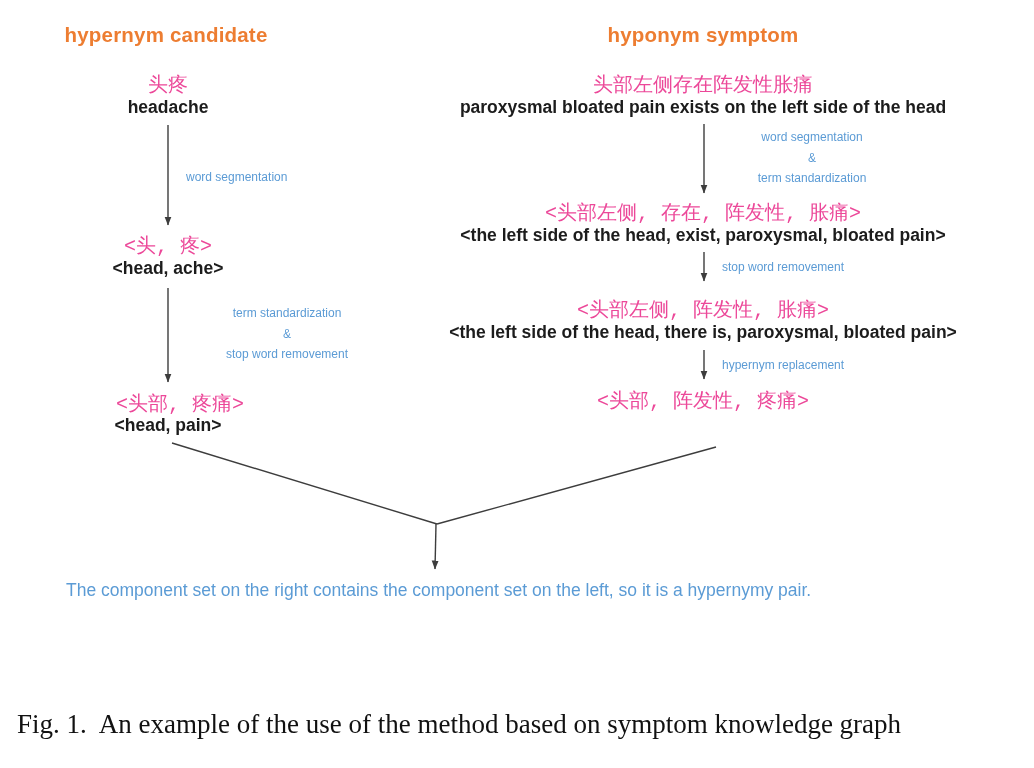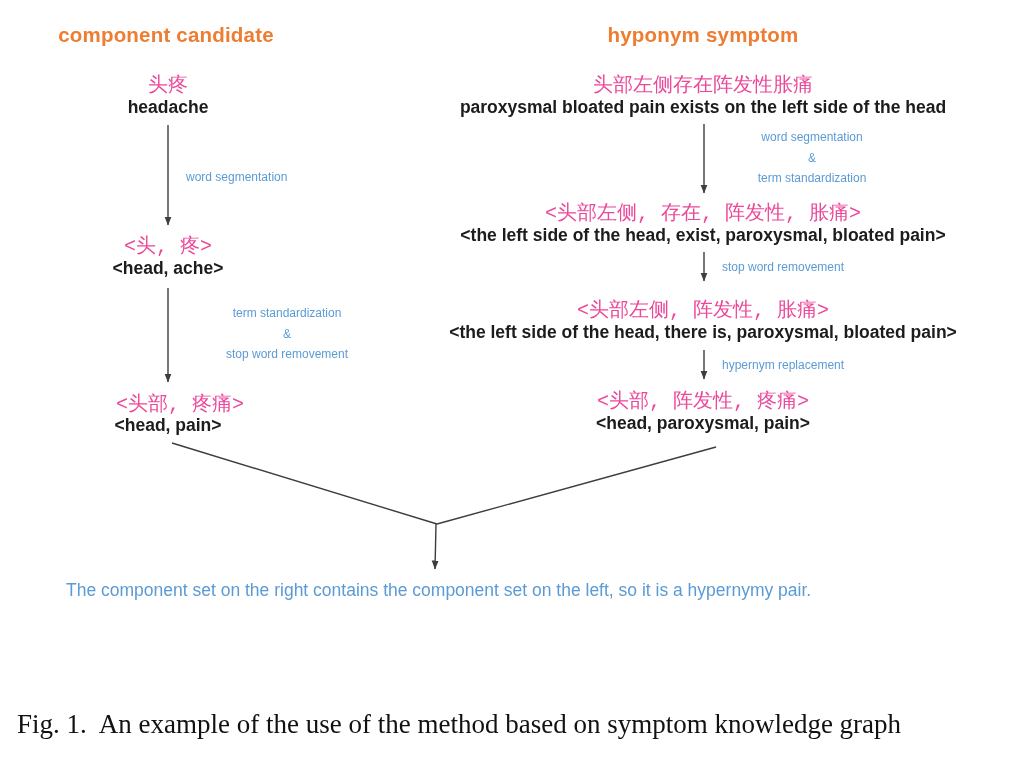--- a/index.html
+++ b/index.html
@@ -65,21 +65,21 @@
     <line x1="168" y1="125" x2="168" y2="225" stroke="#3d3d3d" stroke-width="1.4" marker-end="url(#ah)"></line>
     <line x1="168" y1="288" x2="168" y2="382" stroke="#3d3d3d" stroke-width="1.4" marker-end="url(#ah)"></line>
     <line x1="704" y1="124" x2="704" y2="193" stroke="#3d3d3d" stroke-width="1.4" marker-end="url(#ah)"></line>
     <line x1="704" y1="252" x2="704" y2="281" stroke="#3d3d3d" stroke-width="1.4" marker-end="url(#ah)"></line>
     <line x1="704" y1="350" x2="704" y2="379" stroke="#3d3d3d" stroke-width="1.4" marker-end="url(#ah)"></line>
     <line x1="172" y1="443" x2="437" y2="524" stroke="#3d3d3d" stroke-width="1.4"></line>
     <line x1="716" y1="447" x2="437" y2="524" stroke="#3d3d3d" stroke-width="1.4"></line>
     <line x1="436" y1="524" x2="435" y2="569" stroke="#3d3d3d" stroke-width="1.4" marker-end="url(#ah)"></line>
   </svg>
 
-  <div class="abs cx hdr" style="left:166px;top:23px;">component candidate</div>
+  <div class="abs cx hdr" style="left:166px;top:23px;">hypernym candidate</div>
   <div class="abs cx hdr" style="left:703px;top:23px;">hyponym symptom</div>
 
   <div class="abs cx zh" style="left:168px;top:71px;">头疼</div>
   <div class="abs cx en" style="left:168px;top:97px;">headache</div>
 
   <div class="abs cx zh" style="left:168px;top:232px;text-align:center;">&lt;头, 疼&gt;</div>
   <div class="abs cx en" style="left:168px;top:258px;text-align:center;">&lt;head, ache&gt;</div>
 
   <div class="abs cx zh" style="left:168px;top:390px;margin-left:12px;">&lt;头部, 疼痛&gt;</div>
   <div class="abs cx en" style="left:168px;top:415px;">&lt;head, pain&gt;</div>
@@ -95,21 +95,20 @@
   <div class="abs cx zh" style="left:703px;top:71px;">头部左侧存在阵发性胀痛</div>
   <div class="abs cx en" style="left:703px;top:97px;">paroxysmal bloated pain exists on the left side of the head</div>
 
   <div class="abs cx zh" style="left:703px;top:199px;">&lt;头部左侧, 存在, 阵发性, 胀痛&gt;</div>
   <div class="abs cx zh" style="left:703px;top:296px;">&lt;头部左侧, 阵发性, 胀痛&gt;</div>
 
   <div class="abs cx en" style="left:703px;top:225px;">&lt;the left side of the head, exist, paroxysmal, bloated pain&gt;</div>
   <div class="abs cx en" style="left:703px;top:322px;">&lt;the left side of the head, there is, paroxysmal, bloated pain&gt;</div>
 
   <div class="abs cx zh" style="left:703px;top:387px;">&lt;头部, 阵发性, 疼痛&gt;</div>
-  <div class="abs cx en" style="left:703px;top:413px;">&lt;head, paroxysmal, pain&gt;</div>
 
   <div class="abs cx step center" style="left:812px;top:127px;">
     <div>word segmentation</div>
     <div>&amp;</div>
     <div>term standardization</div>
   </div>
 
   <div class="abs step" style="left:722px;top:257px;">stop word removement</div>
   <div class="abs step" style="left:722px;top:355px;">hypernym replacement</div>
 

